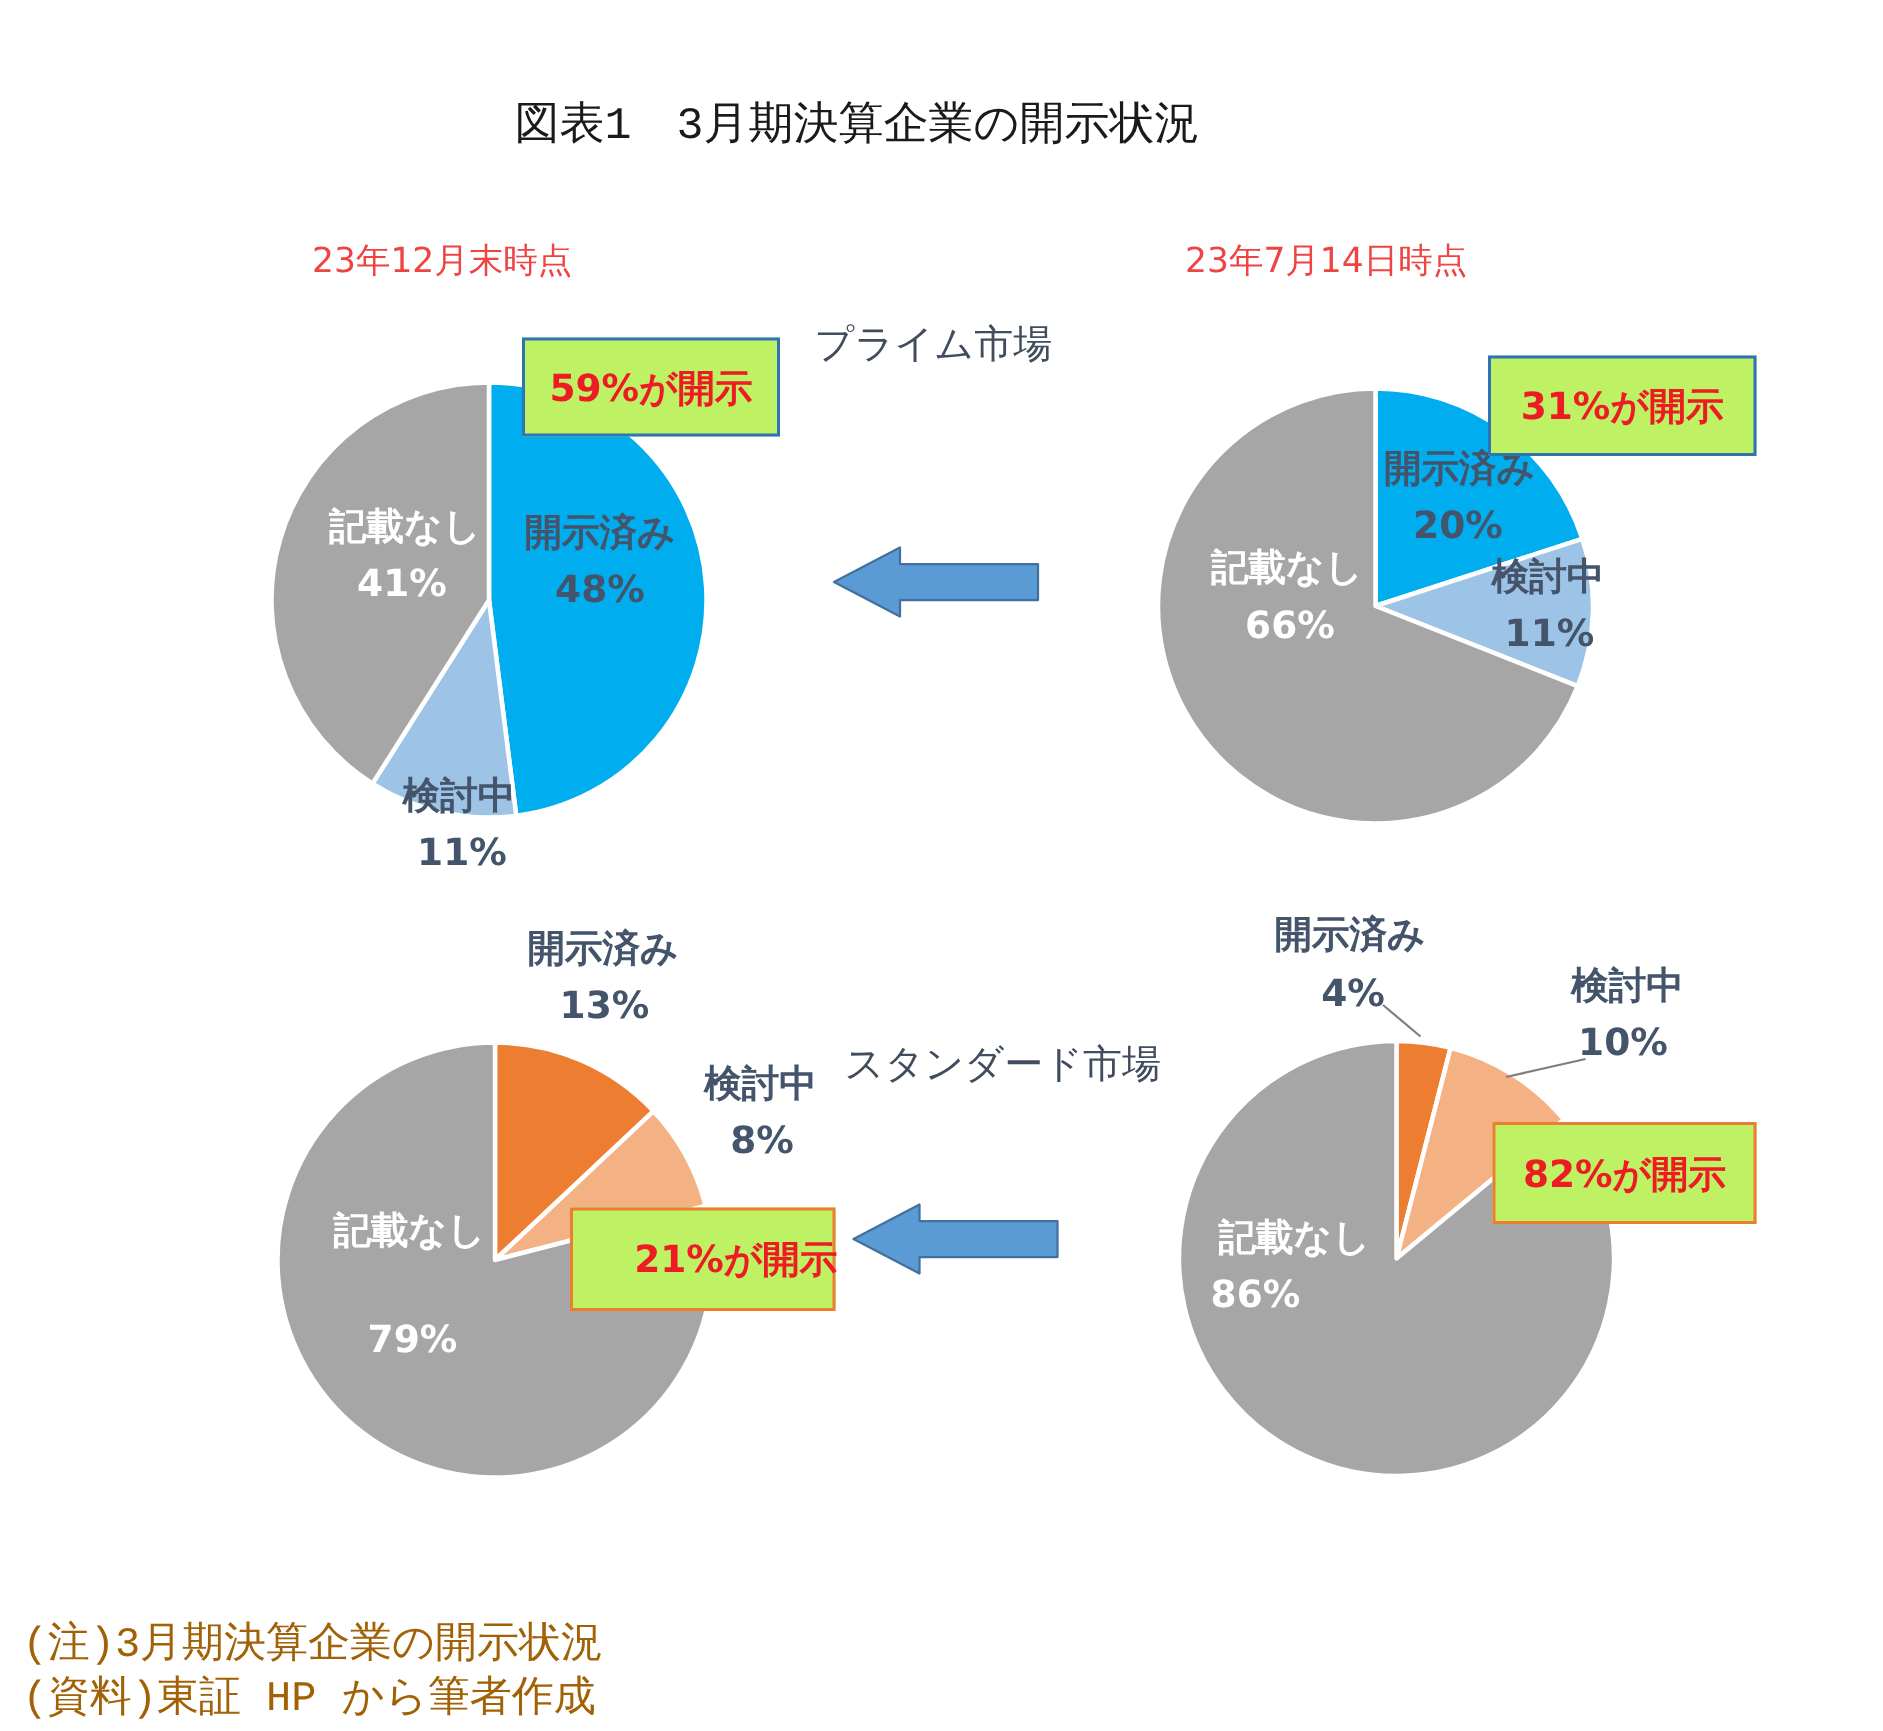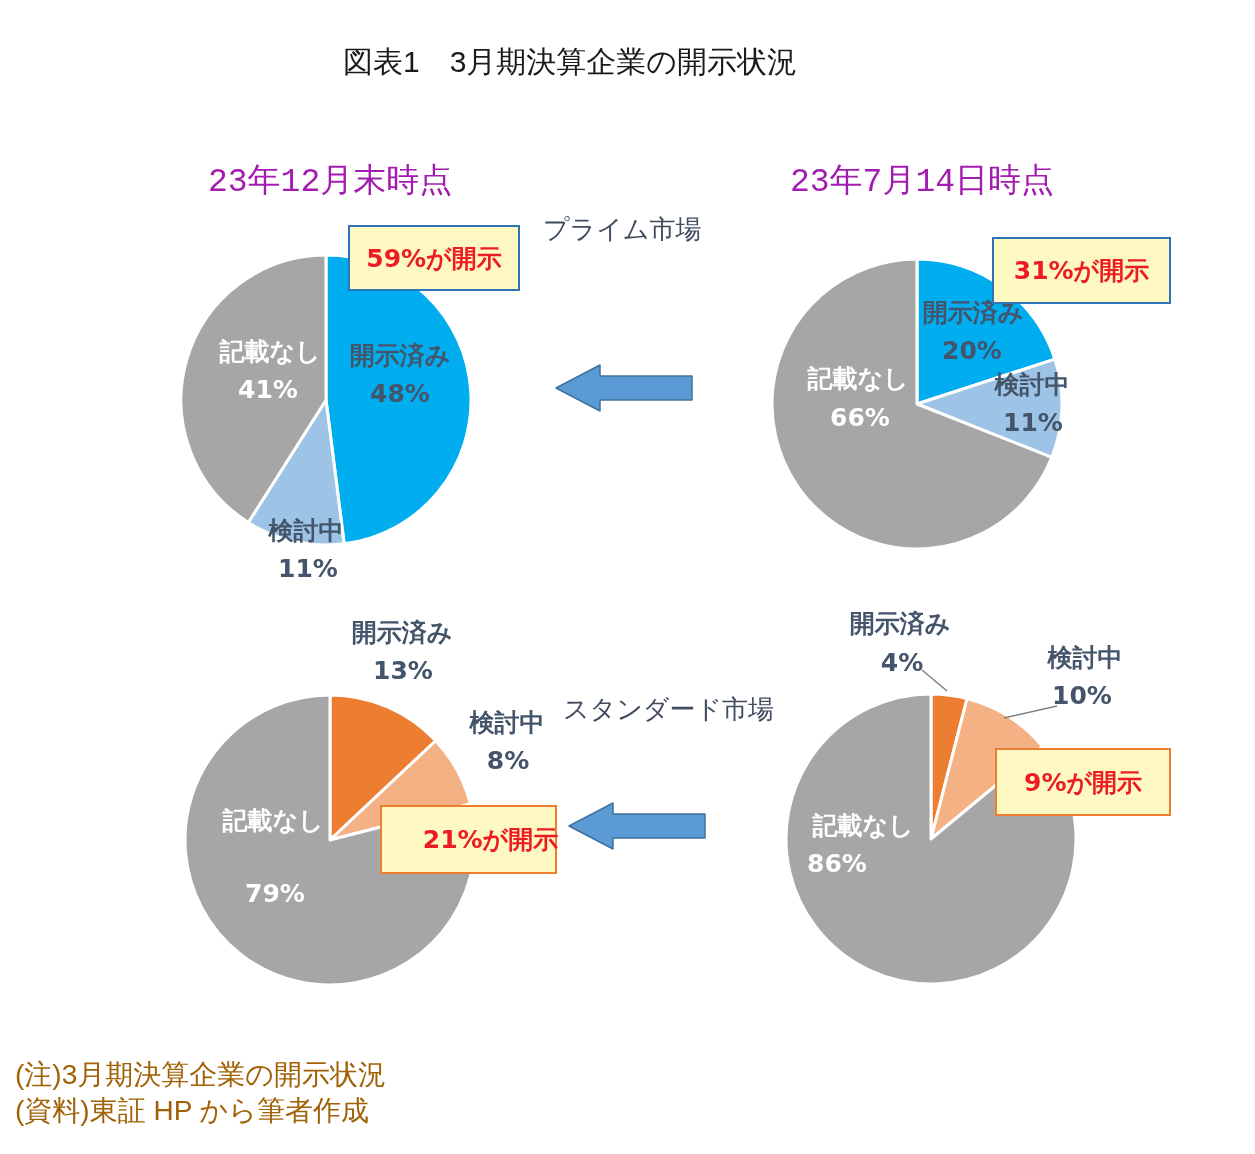--- a/index.html
+++ b/index.html
@@ -1,27 +1,27 @@
 <!DOCTYPE html>
 <html><head>
 <meta charset="utf-8">
 <style>
   html,body{margin:0;padding:0;background:#fff;}
   #page{position:relative;width:1255px;height:1154px;background:#ffffff;overflow:hidden;
         font-family:"DejaVu Sans",sans-serif;}
-  .serif{font-family:Liberation Sans, sans-serif;}
+  .serif{font-family:Liberation Mono, monospace;margin-top:20px;}
   .abs{position:absolute;white-space:nowrap;}
   .page-title{left:343px;top:42px;font-size:30px;color:#1a1a1a;}
-  .col-header{font-size:33px;color:#a21caf;font-family:Liberation Mono, monospace;}
+  .col-header{font-size:23px;color:#ef4444;}
   .market-label{font-size:26px;color:#44506000;color:#414d5f;}
   .pie{position:absolute;}
   .lbl{position:absolute;transform:translate(-50%,-50%);font-weight:bold;font-size:25px;white-space:nowrap;}
   .lbl.navy{color:#44546a;}
   .lbl.white{color:#ffffff;}
-  .callout{position:absolute;background:#fef9c3;border:2px solid #2e75b6;
+  .callout{position:absolute;background:#bef264;border:2px solid #2e75b6;
            display:flex;align-items:center;justify-content:center;text-align:center;}
   .callout-text{font-weight:bold;font-size:25px;color:#ed1c24;white-space:nowrap;}
   .arrow{position:absolute;}
   .overlay{position:absolute;left:0;top:0;pointer-events:none;}
   .note{font-size:28px;color:#a16207;}
 </style>
 </head>
 <body>
 
 <div id="page">
@@ -91,21 +91,21 @@
   <div class="callout" style="left: 348px; top: 225px; width: 168px; height: 62px; border-color: rgb(46, 117, 182);">
     <span class="callout-text" style="color: rgb(237, 28, 36);">59%が開示</span>
   </div>
   <div class="callout" style="left: 992px; top: 221px; width: 175px; height: 63px; border-color: rgb(46, 117, 182); margin-top: 16px;">
     <span class="callout-text" style="color: rgb(237, 28, 36);">31%が開示</span>
   </div>
   <div class="callout" style="left: 380px; top: 805px; width: 173px; height: 65px; border-color: rgb(237, 125, 49);">
     <span class="callout-text" style="color: rgb(237, 28, 36); margin-left: 44px;">21%が開示</span>
   </div>
   <div class="callout" style="left: 995px; top: 748px; width: 172px; height: 64px; border-color: rgb(237, 125, 49);">
-    <span class="callout-text" style="color: rgb(237, 28, 36);">9%が開示</span>
+    <span class="callout-text" style="color: rgb(237, 28, 36);">82%が開示</span>
   </div>
 
   <svg class="arrow" style="left:554px;top:362px" width="140" height="52" viewBox="0 0 140 52">
     <polygon points="2,26 46,3 46,14 138,14 138,38 46,38 46,49" fill="#5b9bd5" stroke="#41719c" stroke-width="1.5" stroke-linejoin="round"></polygon>
   </svg>
   <svg class="arrow" style="left:567px;top:800px" width="140" height="52" viewBox="0 0 140 52">
     <polygon points="2,26 46,3 46,14 138,14 138,38 46,38 46,49" fill="#5b9bd5" stroke="#41719c" stroke-width="1.5" stroke-linejoin="round"></polygon>
   </svg>
 
   <div class="abs serif note" style="left:15px;top:1056px">(注)3月期決算企業の開示状況</div>

